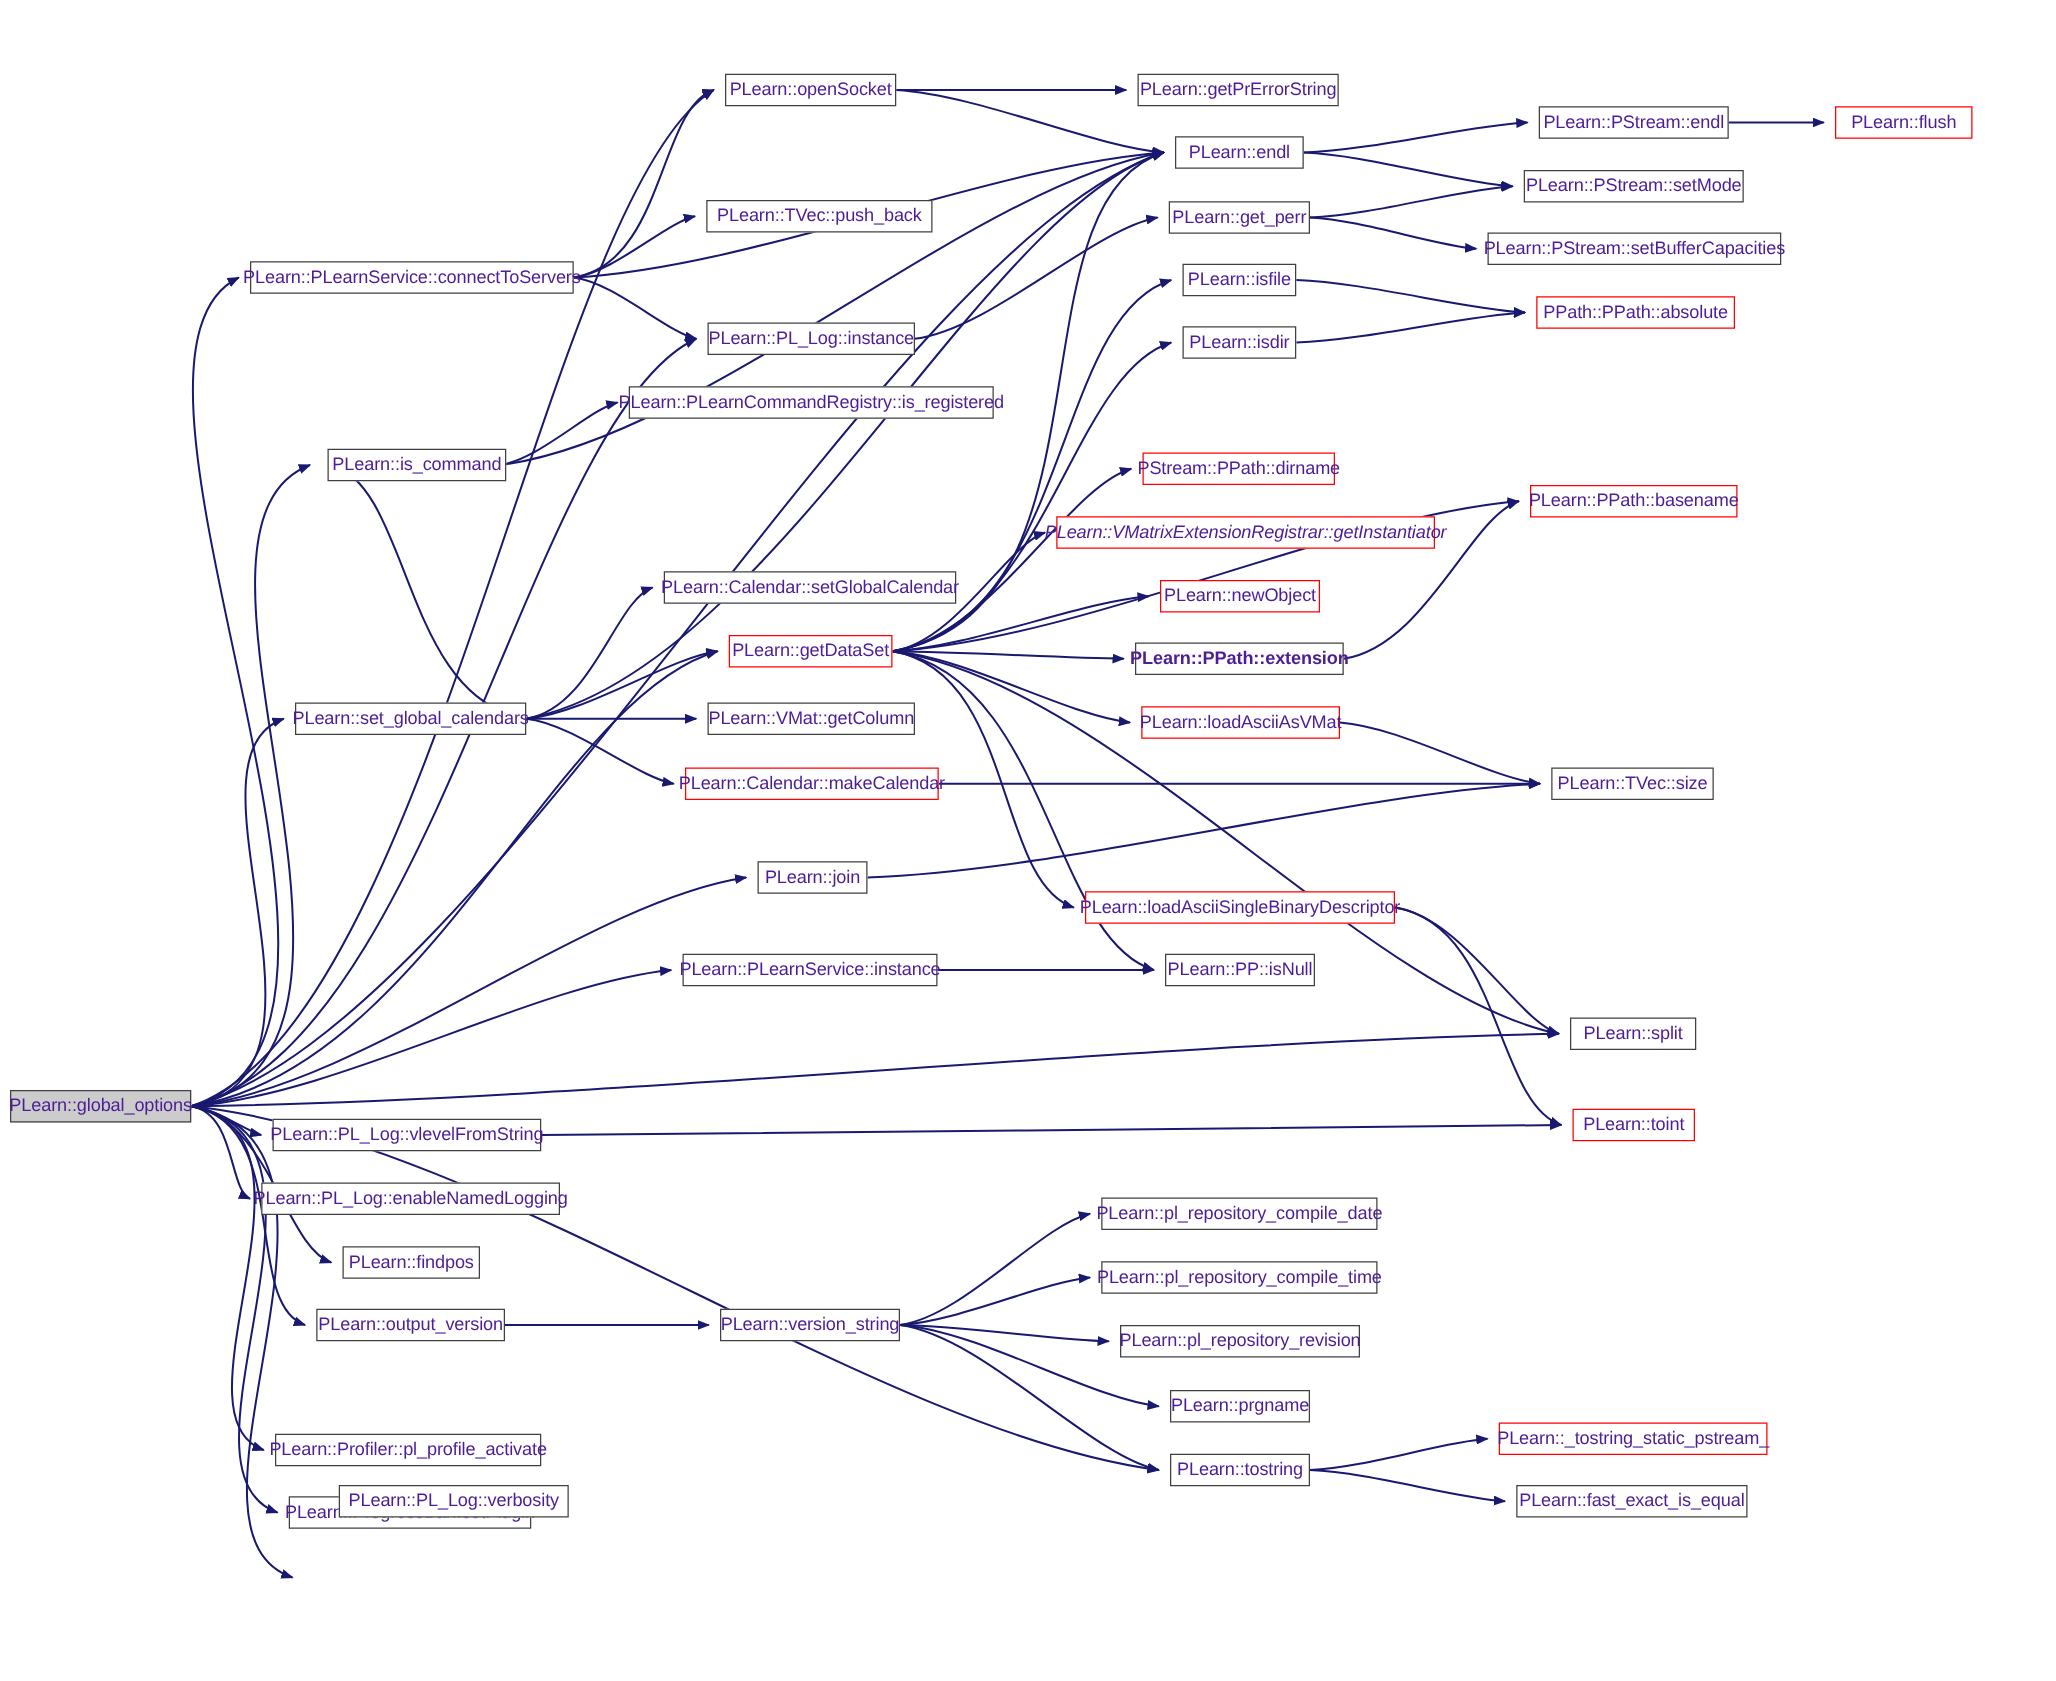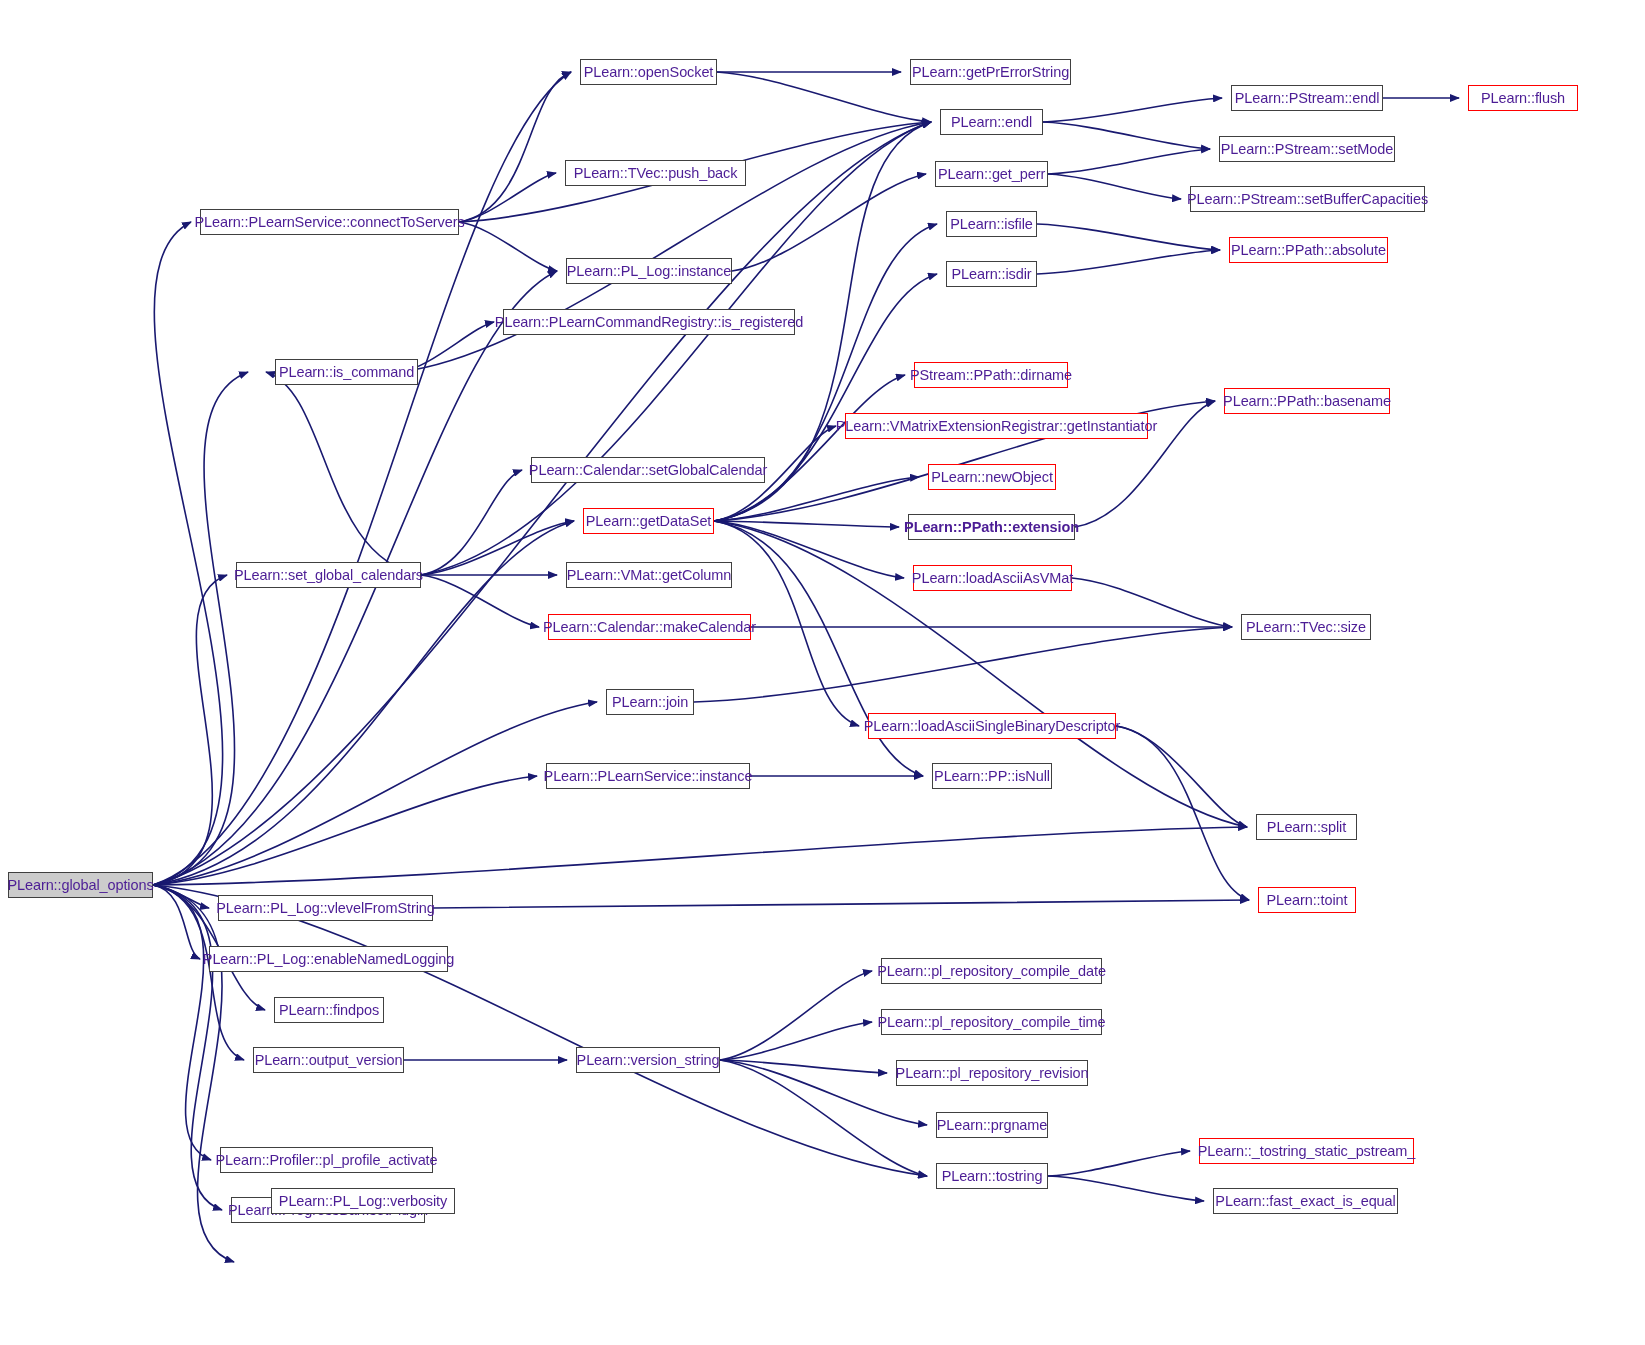--- a/index.html
+++ b/index.html
@@ -160,38 +160,38 @@
       <div class="node" style="left: 565px; top: 160px; width: 181px; height: 26px;">
         <span class="node-label">PLearn::TVec::push_back</span>
       </div>
       <div class="node" style="left: 935px; top: 161px; width: 113px; height: 26px;">
         <span class="node-label">PLearn::get_perr</span>
       </div>
       <div class="node" style="left: 946px; top: 211px; width: 91px; height: 26px;">
         <span class="node-label">PLearn::isfile</span>
       </div>
       <div class="node red" style="left: 1229px; top: 237px; width: 159px; height: 26px;">
-        <span class="node-label">PLearn::PPath::absolute</span>
+        <span class="node-label">PPath::PPath::absolute</span>
       </div>
       <div class="node" style="left: 946px; top: 261px; width: 91px; height: 26px;">
         <span class="node-label">PLearn::isdir</span>
       </div>
       <div class="node" style="left: 566px; top: 258px; width: 166px; height: 26px;">
         <span class="node-label">PLearn::PL_Log::instance</span>
       </div>
       <div class="node" style="left: 503px; top: 309px; width: 292px; height: 26px;">
         <span class="node-label">PLearn::PLearnCommandRegistry::is_registered</span>
       </div>
-      <div class="node" style="left: 275px; top: 359px; width: 143px; height: 26px;">
+      <div class="node" style="left: 262px; top: 359px; width: 143px; height: 26px;">
         <span class="node-label">PLearn::is_command</span>
       </div>
       <div class="node red" style="left: 914px; top: 362px; width: 154px; height: 26px;">
         <span class="node-label">PStream::PPath::dirname</span>
       </div>
-      <div class="node red" style="left: 845px; top: 413px; width: 303px; height: 26px;">
+      <div class="node red" style="left: 845px; top: 413px; width: 303px; height: 26px; font-style: italic;">
         <span class="node-label">PLearn::VMatrixExtensionRegistrar::getInstantiator</span>
       </div>
       <div class="node red" style="left: 1224px; top: 388px; width: 166px; height: 26px;">
         <span class="node-label">PLearn::PPath::basename</span>
       </div>
       <div class="node" style="left: 531px; top: 457px; width: 234px; height: 26px;">
         <span class="node-label">PLearn::Calendar::setGlobalCalendar</span>
       </div>
       <div class="node red" style="left: 928px; top: 464px; width: 128px; height: 26px;">
         <span class="node-label">PLearn::newObject</span>

